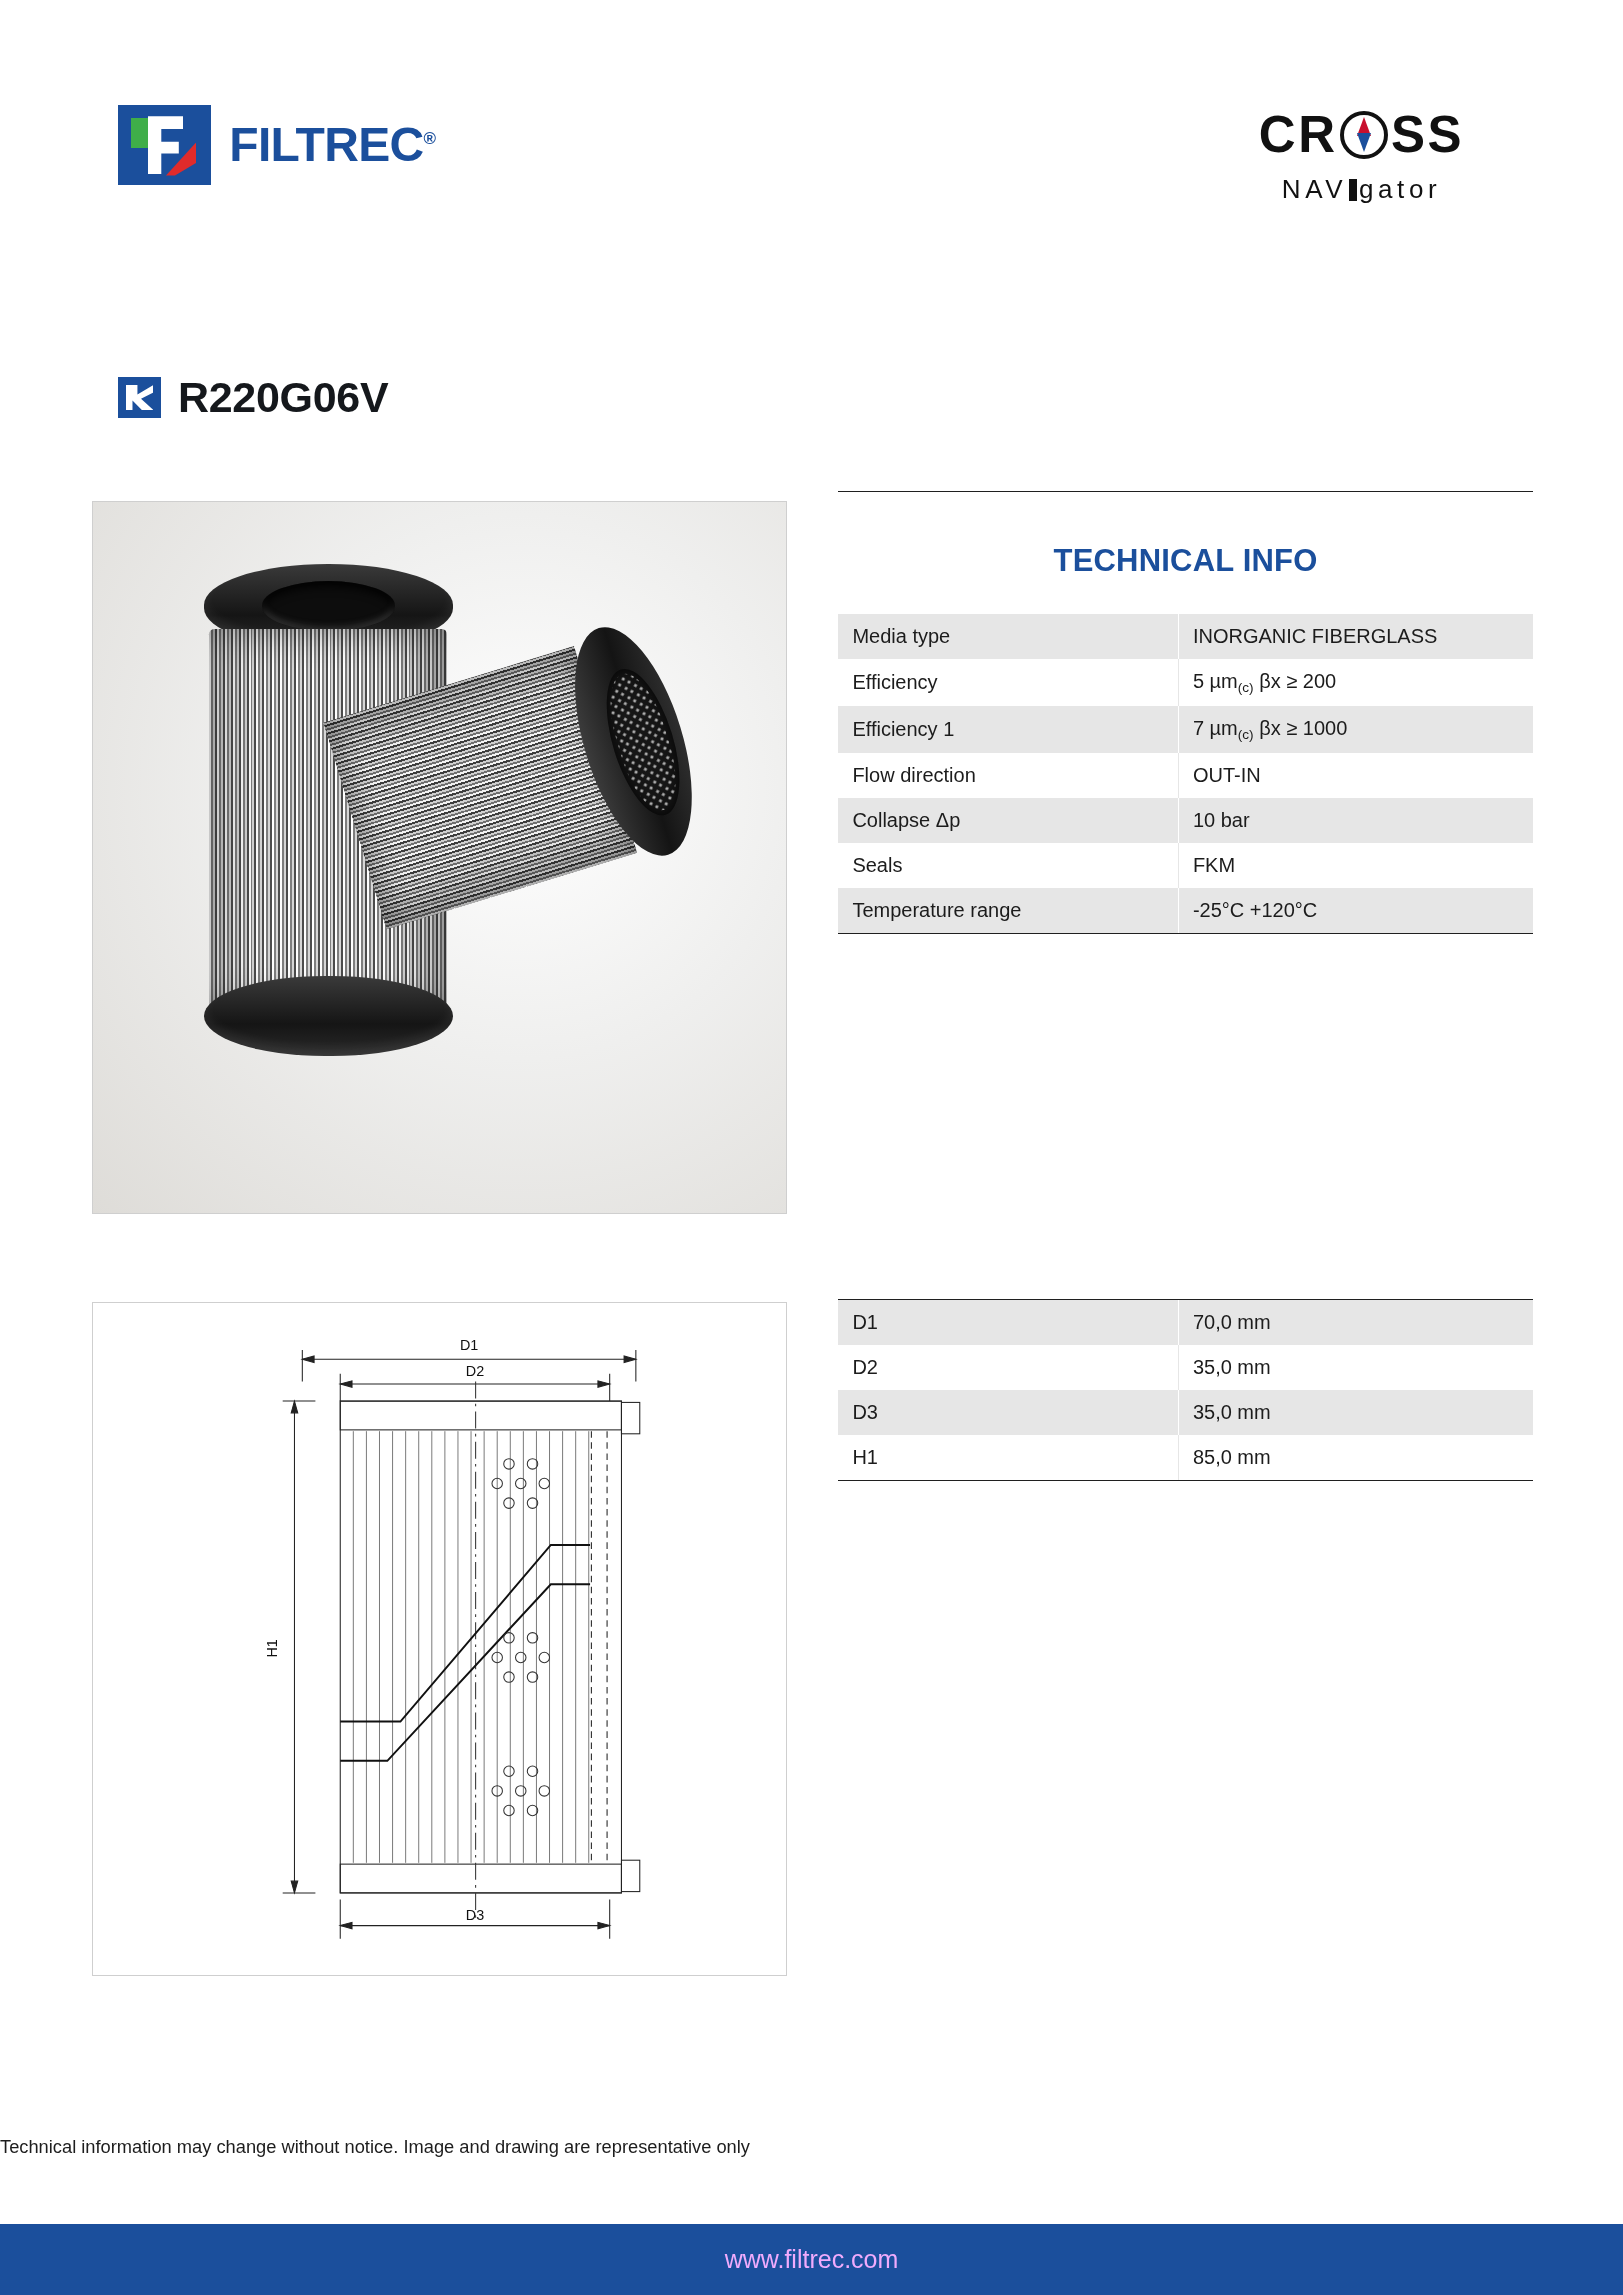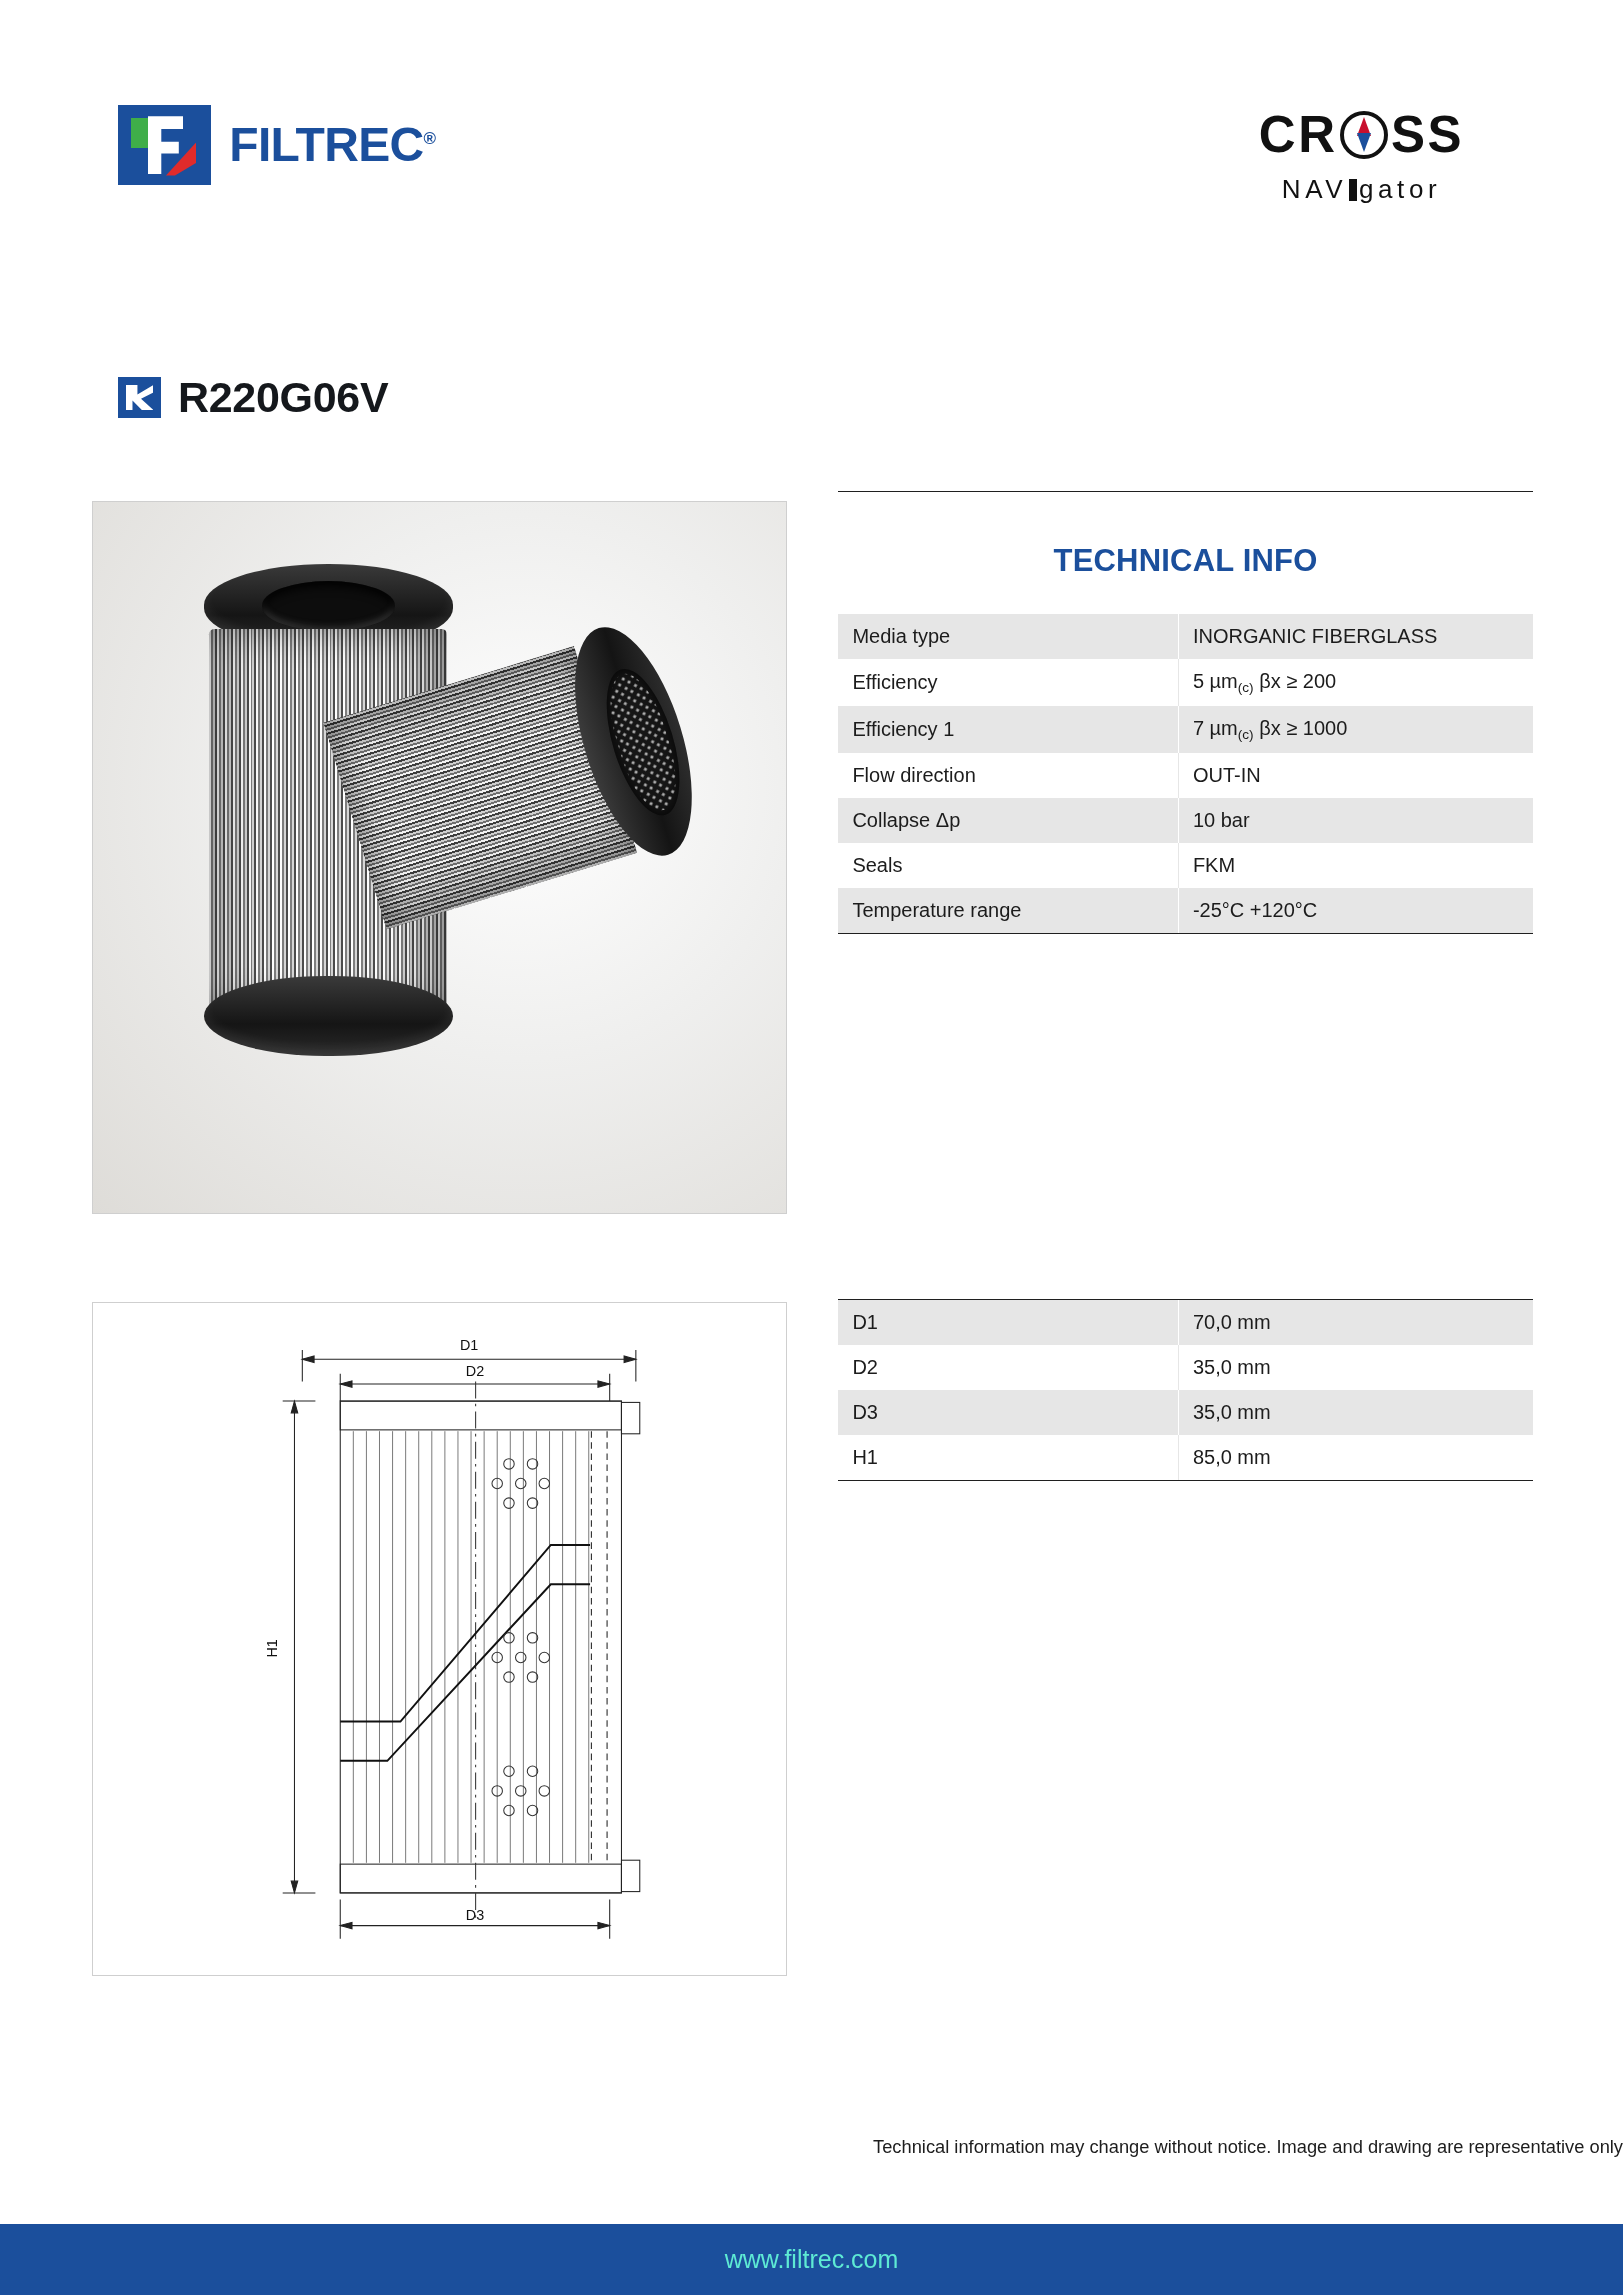--- a/index.html
+++ b/index.html
@@ -314,37 +314,37 @@
   table.spec tr:nth-child(even) td.v { border-left: 1.3px solid #e6e6e6; }
   .tbl-bottom { border-top: 1.3px solid #1f1f1f; width: 100%; }
   sub { font-size: 0.68em; vertical-align: -0.3em; }
 
   
   .disclaimer {
     position: absolute;
     top: 2136px;
     left: 0;
     width: 100%;
-    text-align: right;
+    text-align: left;
     font-size: 18.3px;
     color: #1d1d1d;
   }
   .footer-bar {
     position: absolute;
     bottom: 0;
     left: 0;
     width: 100%;
     height: 71px;
     background: #1b4f9c;
     display: flex;
     align-items: center;
     justify-content: center;
   }
   .footer-bar a, .footer-bar span {
-    color: #5eead4;
+    color: #f0abfc;
     font-size: 25px;
     text-decoration: none;
   }
 </style>
 </head>
 <body>
 
 <div class="header">
   <div class="logo-block">
     <div class="logo-mark">

